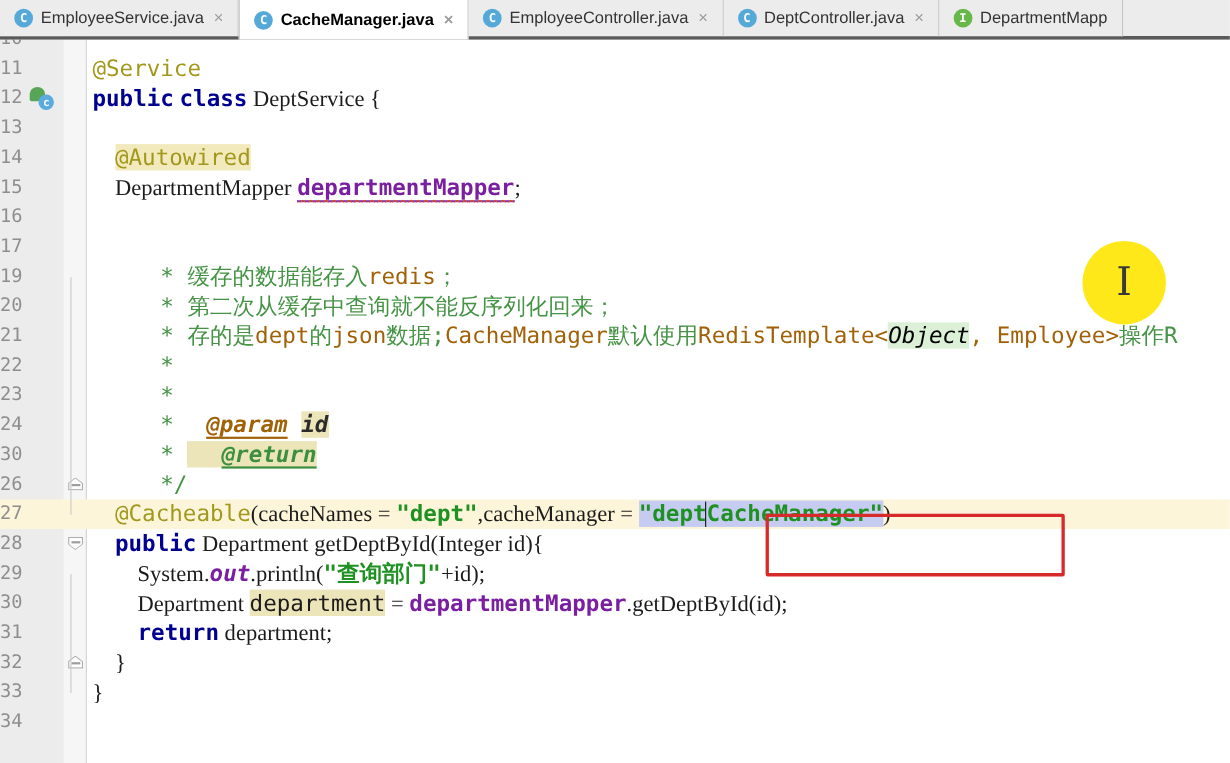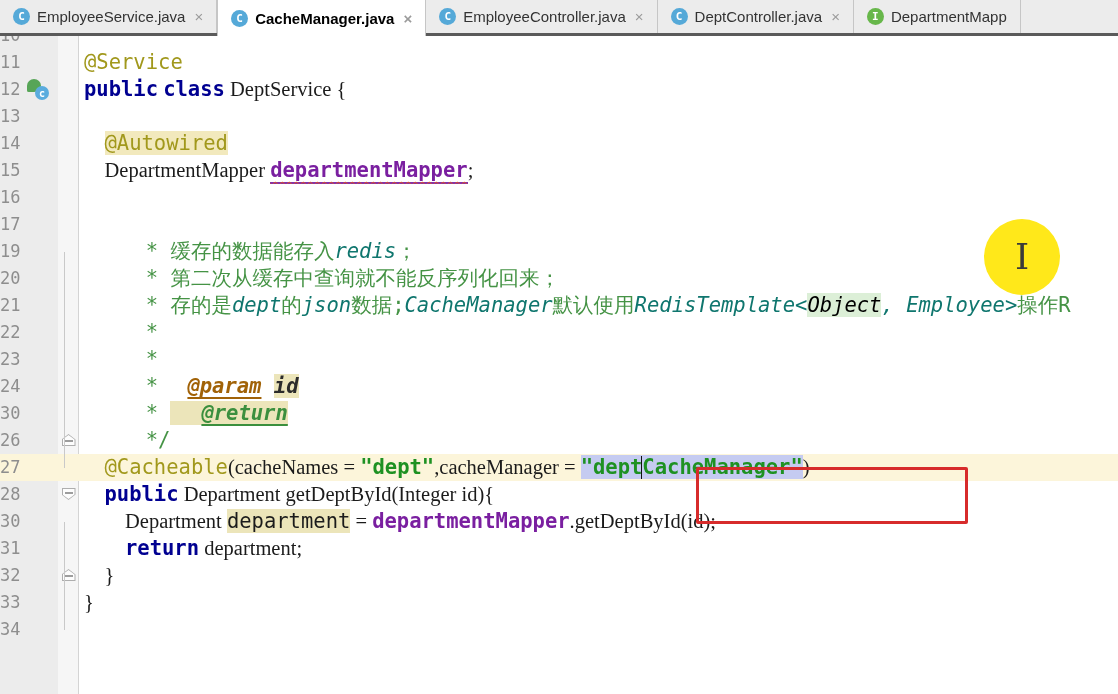--- a/index.html
+++ b/index.html
@@ -44,21 +44,21 @@
 
   
   .s-txt   { color:#1b1b1b;font-family:Liberation Serif, serif; }
   .s-kw    { color:#000091; font-weight:bold; }
   .s-ann   { color:#a1981c; }
   .s-annhl { color:#a1981c; background:#f2e9bd; }
   .s-field { color:#7a1fa0; font-weight:bold; }
   .s-fielderr { color:#7a1fa0; font-weight:bold; border-bottom:2px solid #8633a7;
                 text-decoration:underline wavy 1px #e0521f; text-underline-offset:4px; }
   .s-cmt   { color:#459345; }
-  .s-cmti  { color:#0f766e; font-style:italic; }
+  .s-cmti  { color:#a16207; }
   .s-cmtobj{ color:#000000; font-style:italic; background:#dcefd7; }
   .s-tag   { color:#a16207; font-weight:bold; font-style:italic;
              text-decoration:underline; text-underline-offset:4px;margin-left:17px; }
   .s-tagbg { color:#3b8f3e; font-weight:bold; font-style:italic; background:#ece5ba;
              text-decoration:underline; text-underline-offset:4px;padding-left:31px; }
   .s-docval{ color:#2b2b2b; font-weight:bold; font-style:italic; background:#ece5ba; }
   .s-str   { color:#1e9122; font-weight:bold; }
   .s-sel   { background:#c5cbf1; }
   .s-stat  { color:#7a1fa0; font-weight:bold; font-style:italic; }
   .s-hlid  { color:#1b1b1b; background:#ece5ba; }
@@ -139,20 +139,21 @@
       <div class="row"><div class="lnum">19</div><div class="islot"></div><div class="fslot"></div><div class="code"><span class="s-cmt">     * 缓存的数据能存入</span><span class="s-cmti">redis</span><span class="s-cmt">；</span></div></div>
       <div class="row"><div class="lnum">20</div><div class="islot"></div><div class="fslot"></div><div class="code"><span class="s-cmt">     * 第二次从缓存中查询就不能反序列化回来；</span></div></div>
       <div class="row"><div class="lnum">21</div><div class="islot"></div><div class="fslot"></div><div class="code"><span class="s-cmt">     * 存的是</span><span class="s-cmti">dept</span><span class="s-cmt">的</span><span class="s-cmti">json</span><span class="s-cmt">数据;</span><span class="s-cmti">CacheManager</span><span class="s-cmt">默认使用</span><span class="s-cmti">RedisTemplate&lt;</span><span class="s-cmtobj">Object</span><span class="s-cmti">, Employee&gt;</span><span class="s-cmt">操作R</span></div></div>
       <div class="row"><div class="lnum">22</div><div class="islot"></div><div class="fslot"></div><div class="code"><span class="s-cmt">     *</span></div></div>
       <div class="row"><div class="lnum">23</div><div class="islot"></div><div class="fslot"></div><div class="code"><span class="s-cmt">     *</span></div></div>
       <div class="row"><div class="lnum">24</div><div class="islot"></div><div class="fslot"></div><div class="code"><span class="s-cmt">     * </span><span class="s-tag">@param</span><span class="s-cmt"> </span><span class="s-docval">id</span></div></div>
       <div class="row"><div class="lnum">30</div><div class="islot"></div><div class="fslot"></div><div class="code"><span class="s-cmt">     * </span><span class="s-tagbg">@return</span></div></div>
       <div class="row"><div class="lnum">26</div><div class="islot"></div><div class="fslot"><div class="fold up"><div class="o"></div><div class="i"></div><div class="m"></div></div></div><div class="code"><span class="s-cmt">     */</span></div></div>
       <div class="row hl"><div class="lnum">27</div><div class="islot"></div><div class="fslot"></div><div class="code"><span class="s-txt">    </span><span class="s-ann">@Cacheable</span><span class="s-txt">(cacheNames = </span><span class="s-str">"dept"</span><span class="s-txt">,cacheManager = </span><span class="s-str s-sel">"dept</span><span class="caret"></span><span class="s-str s-sel">CacheManager"</span><span class="s-txt">)</span></div></div>
       <div class="row"><div class="lnum">28</div><div class="islot"></div><div class="fslot"><div class="fold down"><div class="o"></div><div class="i"></div><div class="m"></div></div></div><div class="code"><span class="s-txt">    </span><span class="s-kw">public</span><span class="s-txt"> Department getDeptById(Integer id){</span></div></div>
+      <div class="row"><div class="lnum">29</div><div class="islot"></div><div class="fslot"></div><div class="code"><span class="s-txt">        System.</span><span class="s-stat">out</span><span class="s-txt">.println(</span><span class="s-str">"查询部门"</span><span class="s-txt">+id);</span></div></div>
       <div class="row"><div class="lnum">30</div><div class="islot"></div><div class="fslot"></div><div class="code"><span class="s-txt">        Department </span><span class="s-hlid">department</span><span class="s-txt"> = </span><span class="s-field">departmentMapper</span><span class="s-txt">.getDeptById(id);</span></div></div>
       <div class="row"><div class="lnum">31</div><div class="islot"></div><div class="fslot"></div><div class="code"><span class="s-txt">        </span><span class="s-kw">return</span><span class="s-txt"> department;</span></div></div>
       <div class="row"><div class="lnum">32</div><div class="islot"></div><div class="fslot"><div class="fold up"><div class="o"></div><div class="i"></div><div class="m"></div></div></div><div class="code"><span class="s-txt">    }</span></div></div>
       <div class="row"><div class="lnum">33</div><div class="islot"></div><div class="fslot"></div><div class="code"><span class="s-txt">}</span></div></div>
       <div class="row"><div class="lnum">34</div><div class="islot"></div><div class="fslot"></div><div class="code"></div></div>
     </div>
 </div>
 
 <div class="fold-line" style="top:252px; height:216px;"></div>
 <div class="fold-line" style="top:522px; height:108px;"></div>

